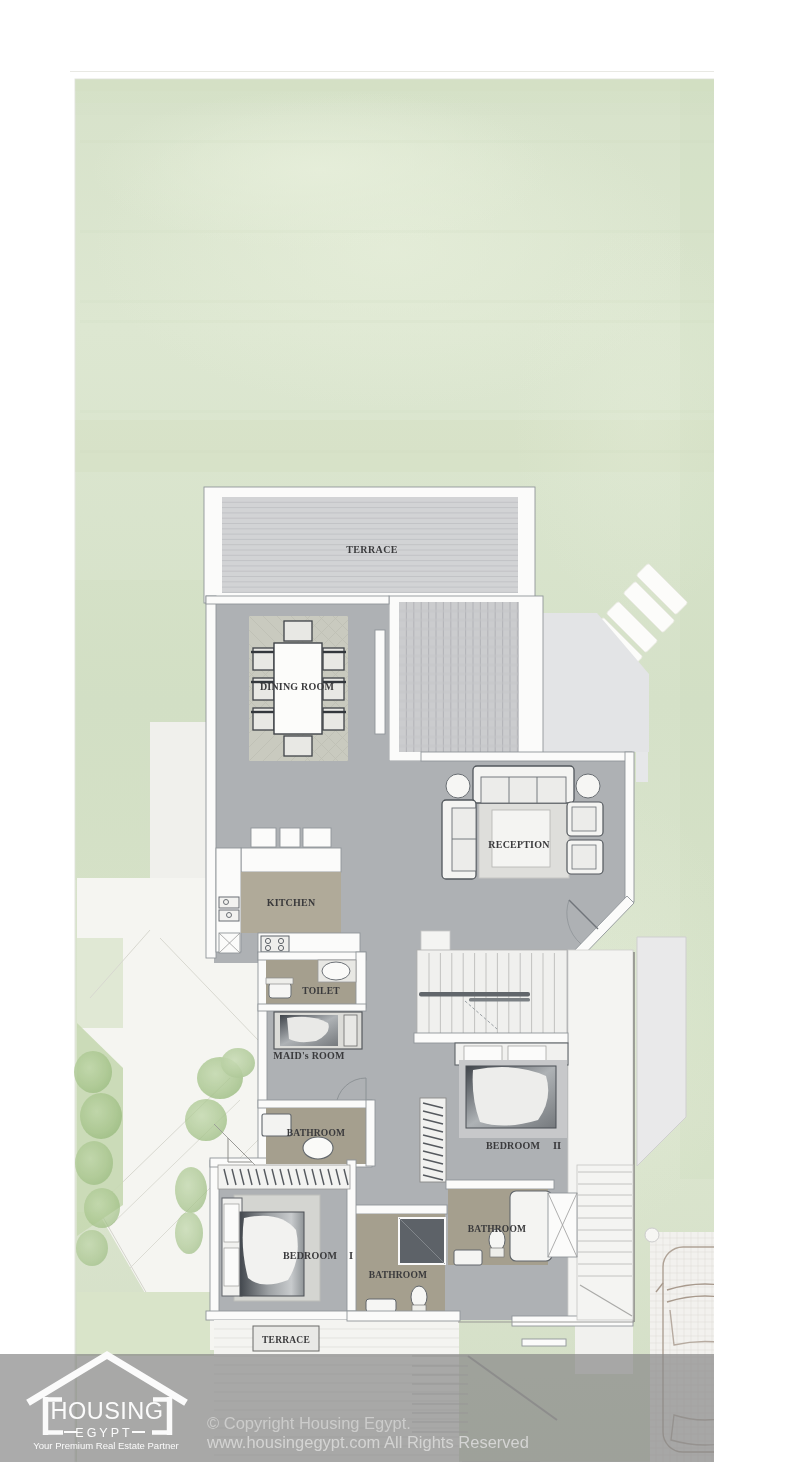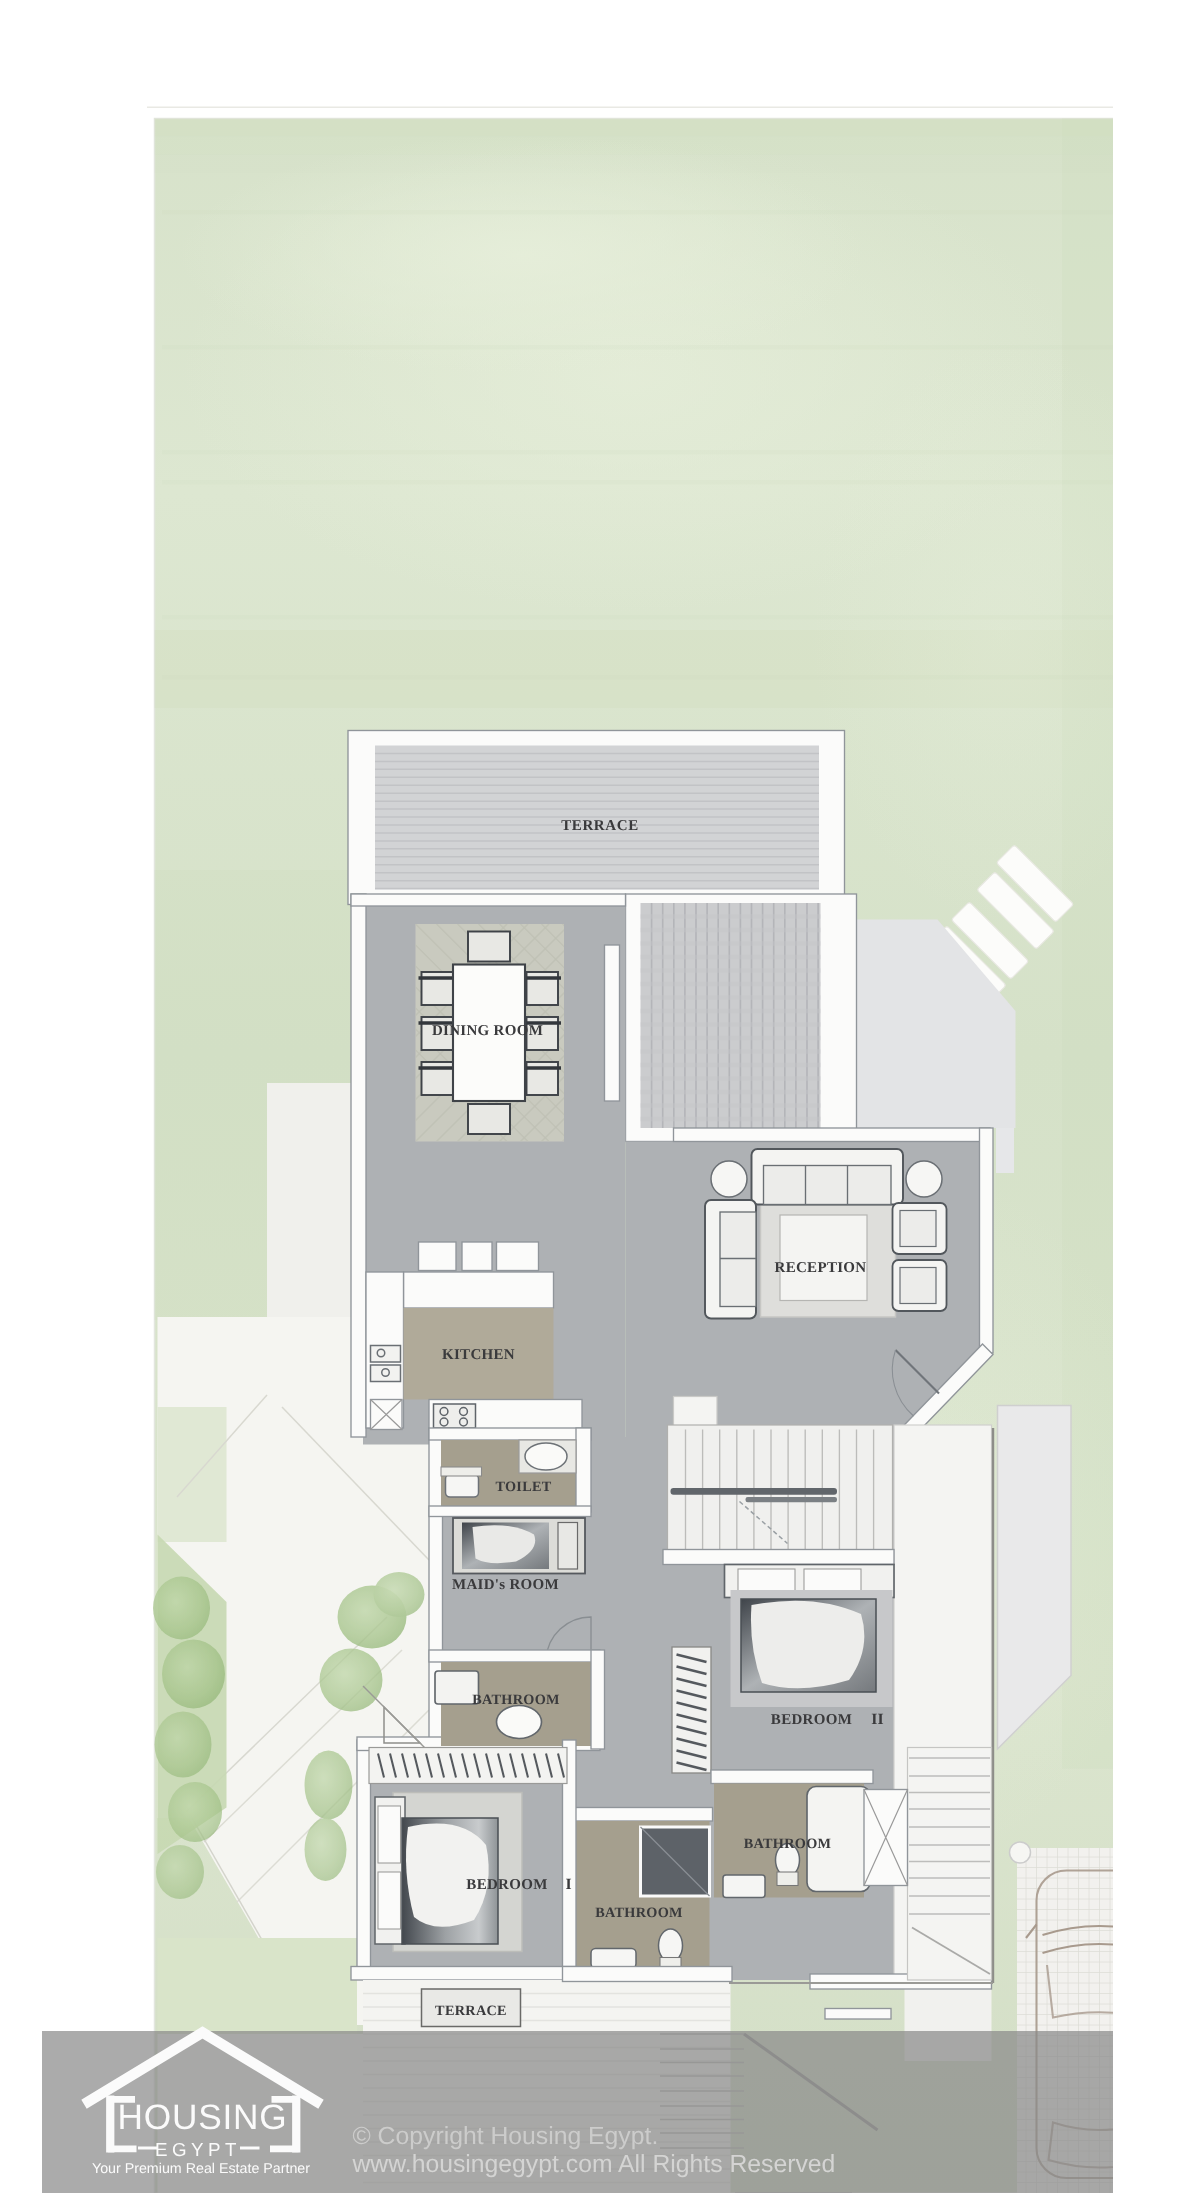--- a/index.html
+++ b/index.html
@@ -1,16 +1,16 @@
 <!DOCTYPE html>
 <html><head>
 <meta charset="utf-8">
 <style>
   html,body{margin:0;padding:0;background:#ffffff;}
-  .wrap{width:714px;height:1462px;position:relative;overflow:hidden;background:#3b82f6;margin-left:28px;}
+  .wrap{width:714px;height:1462px;position:relative;overflow:hidden;background:#3b82f6;}
   svg{display:block;}
   text{font-family:"Liberation Serif", serif;}
   .lbl{font-family:"Liberation Serif", serif;font-weight:bold;fill:#3a3a3c;}
   .sans{font-family:"Liberation Sans", sans-serif !important;}
 </style>
 </head>
 <body>
 <div class="wrap">
 <svg width="800" height="1462" viewBox="0 0 800 1462">
 <defs>

